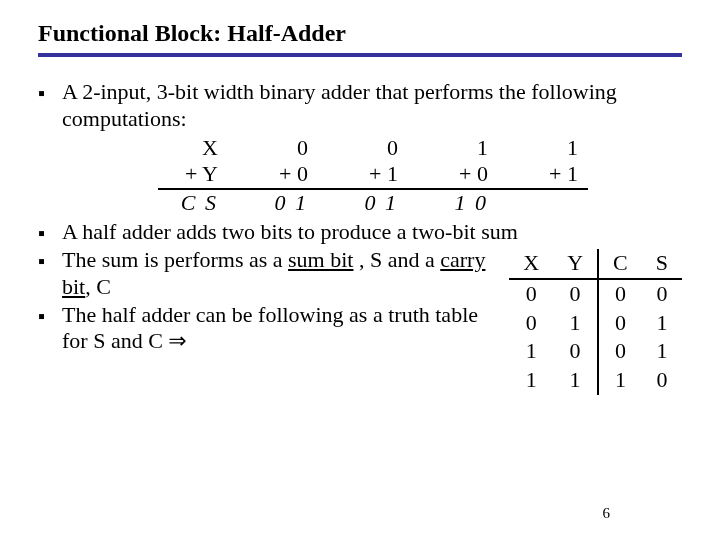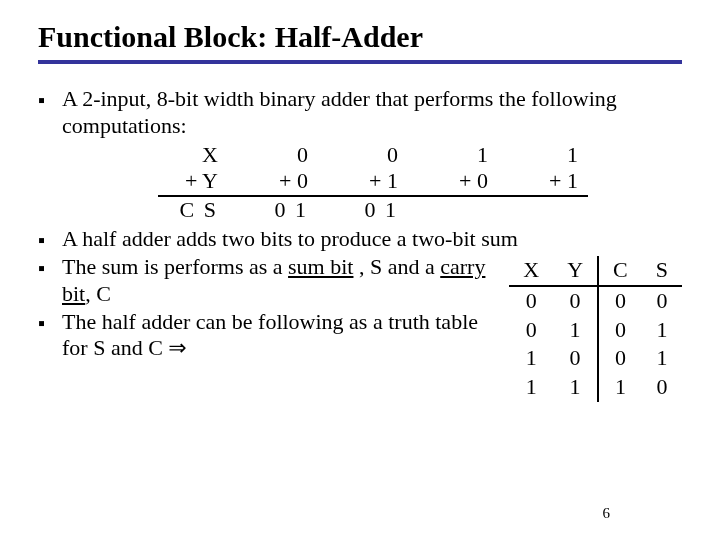--- a/index.html
+++ b/index.html
@@ -9,21 +9,21 @@
     background: #fff;
     width: 720px;
     height: 540px;
     overflow: hidden;
     position: relative;
   }
   .slide {
     padding: 20px 38px 0 38px;
   }
   .title {
-    font-size: 30px;
+    font-size: 24px;
     font-weight: bold;
     color: #000;
     margin-bottom: 6px;
   }
   .rule {
     height: 4px;
     background: #33339b;
     margin-bottom: 22px;
   }
   .bullets {
@@ -65,20 +65,21 @@
     text-align: right;
     padding-right: 10px;
     box-sizing: border-box;
   }
   .arith-row.ruled > div {
     border-bottom: 2px solid #000;
   }
   .arith .label-col { width: 70px; }
   .arith-row .twochar {
     letter-spacing: 2px;
+    font-style: italic;
   }
 
   
   .split {
     display: flex;
     align-items: flex-start;
   }
   .split-left {
     flex: 1;
     padding-right: 8px;
@@ -113,21 +114,21 @@
 <body>
 
 <div class="slide">
   <div class="title">Functional Block: Half-Adder</div>
   <div class="rule"></div>
 
   <div class="bullets">
 
     <div class="bullet-row">
       <div class="bullet-mark">▪</div>
-      <div class="bullet-text">A 2-input, 8-bit width binary adder that performs the following computations:</div>
+      <div class="bullet-text">A 2-input, 3-bit width binary adder that performs the following computations:</div>
     </div>
 
     <div class="arith">
       <div class="arith-row">
         <div class="label-col">X</div>
         <div>0</div>
         <div>0</div>
         <div>1</div>
         <div>1</div>
       </div>
@@ -135,20 +136,21 @@
         <div class="label-col">+ Y</div>
         <div>+ 0</div>
         <div>+ 1</div>
         <div>+ 0</div>
         <div>+ 1</div>
       </div>
       <div class="arith-row">
         <div class="label-col twochar">C S</div>
         <div class="twochar">0 1</div>
         <div class="twochar">0 1</div>
+        <div class="twochar">1 0</div>
       </div>
     </div>
 
     <div class="bullet-row">
       <div class="bullet-mark">▪</div>
       <div class="bullet-text">A half adder adds two bits to produce a two-bit sum</div>
     </div>
 
     <div class="split">
       <div class="split-left">

